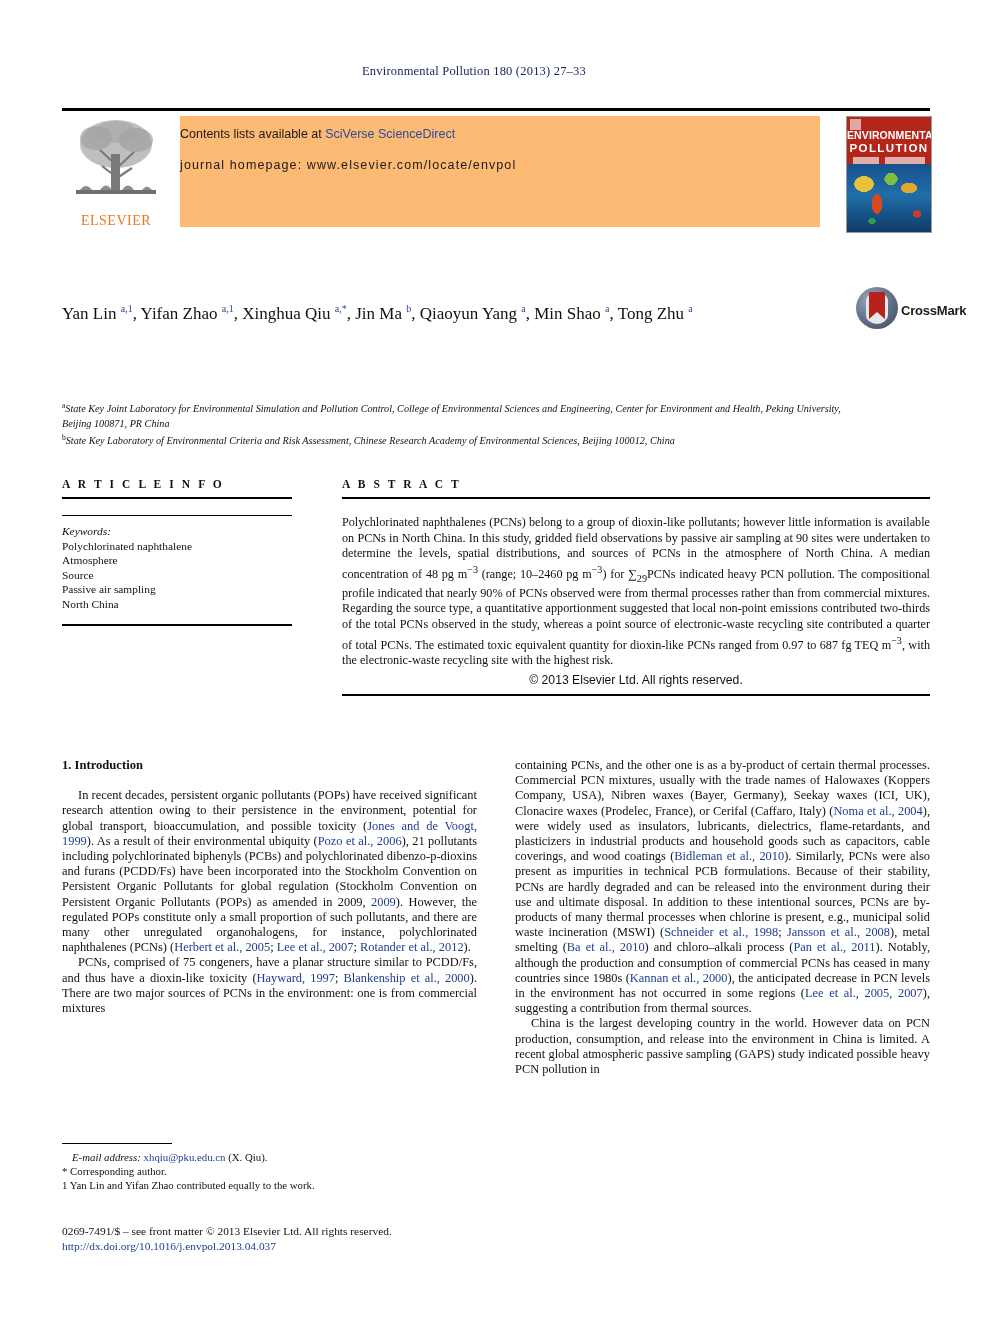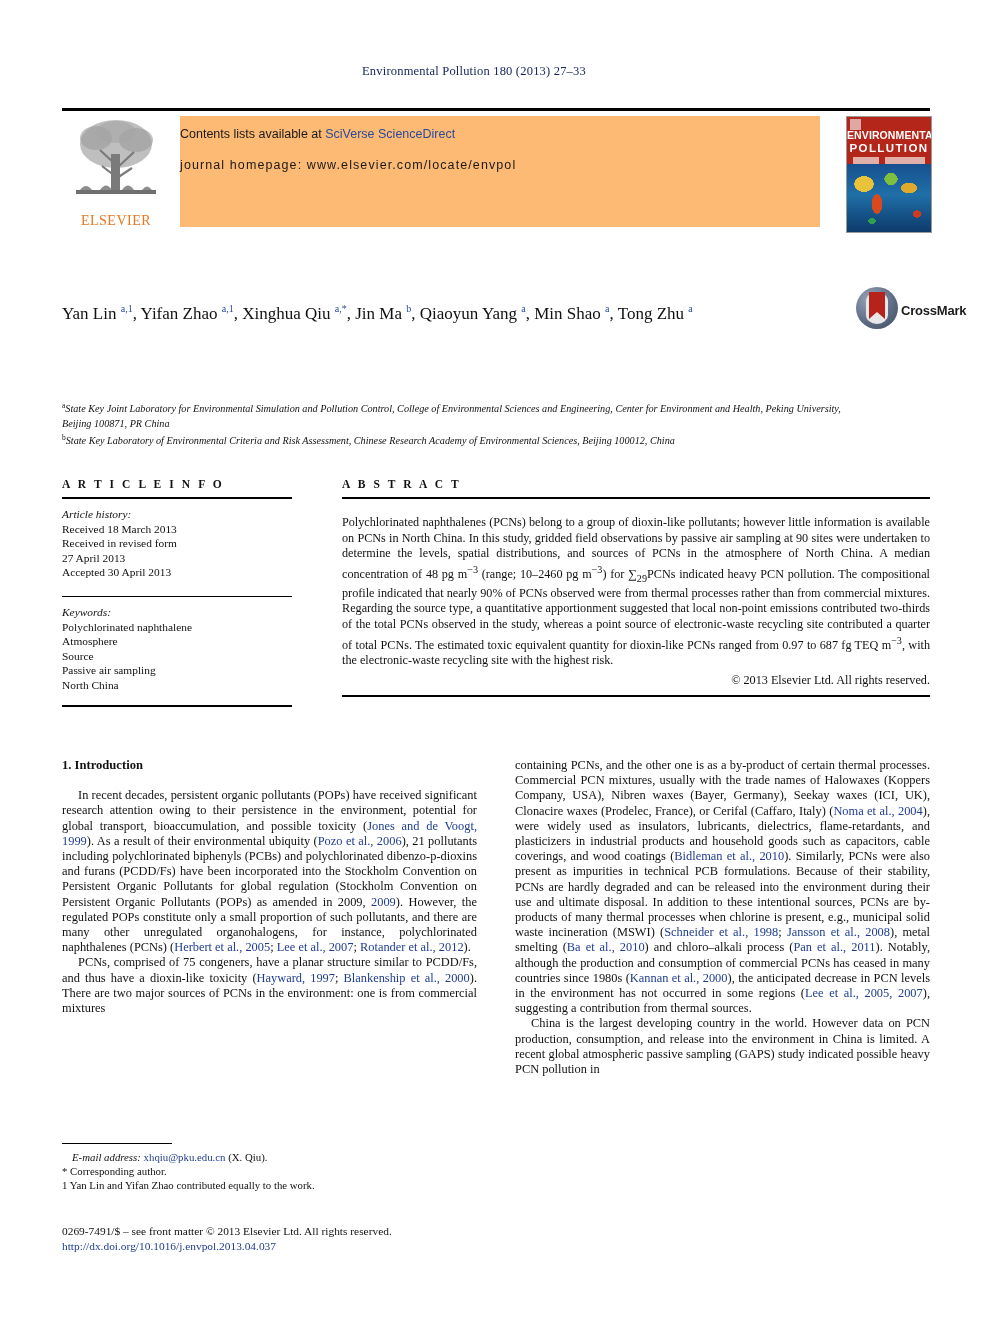--- a/index.html
+++ b/index.html
@@ -297,22 +297,22 @@
   .abstract-body {
     margin-top: 16px;
     font-family: "Liberation Serif", serif;
     font-size: 12.2px;
     line-height: 15.6px;
     text-align: justify;
     color: #111;
   }
   .abstract-copy {
     margin-top: 4px;
-    text-align: right;
-    font-family: Liberation Serif, serif;
+    text-align: center;
+    font-family: Liberation Sans, sans-serif;
     font-size: 12.2px;
     color: #111;
   }
   .abstract-rule-bottom {
     margin-top: 7px;
     height: 2px;
     background: #000;
   }
 
   
@@ -426,27 +426,20 @@
   </div>
 
   <div class="affiliations">
     <div><sup>a</sup><span>State Key Joint Laboratory for Environmental Simulation and Pollution Control, College of Environmental Sciences and Engineering, Center for Environment and Health, Peking University, Beijing 100871, PR China</span></div>
     <div><sup>b</sup><span>State Key Laboratory of Environmental Criteria and Risk Assessment, Chinese Research Academy of Environmental Sciences, Beijing 100012, China</span></div>
   </div>
 
   <div class="info-col">
     <div class="col-heading">A R T I C L E    I N F O</div>
     <div class="rule-strong"></div>
-    <div class="info-body">
-      <div class="it">Article history:</div>
-      <div>Received 18 March 2013</div>
-      <div>Received in revised form</div>
-      <div>27 April 2013</div>
-      <div>Accepted 30 April 2013</div>
-    </div>
     <div class="rule-thin" style="margin-top:16px;"></div>
     <div class="info-body">
       <div class="it">Keywords:</div>
       <div>Polychlorinated naphthalene</div>
       <div>Atmosphere</div>
       <div>Source</div>
       <div>Passive air sampling</div>
       <div>North China</div>
     </div>
     <div class="rule-strong" style="margin-top:12px;"></div>

